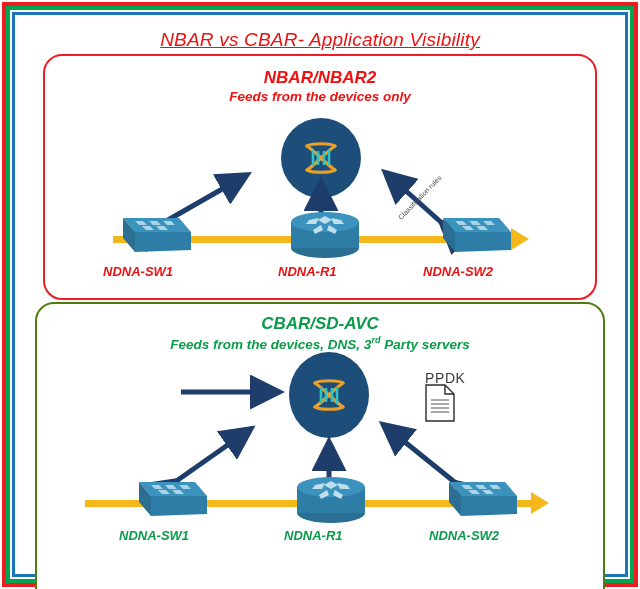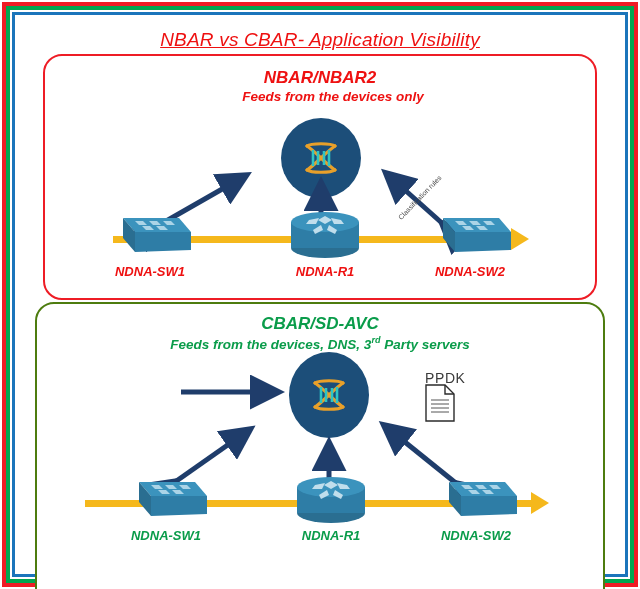--- a/index.html
+++ b/index.html
@@ -36,36 +36,36 @@
   
   .panel{position:absolute;box-sizing:border-box;background:#ffffff;border-radius:19px;}
   #panel-nbar{left:28px;top:39px;width:554px;height:246px;border:2px solid #ee1c25;}
   #panel-cbar{left:20px;top:287px;width:570px;height:307px;border:2px solid #4d7c0f;}
 
   .panel-title{
     position:absolute;left:0;width:100%;text-align:center;
     font-weight:bold;font-style:italic;
   }
   #nbar-title{top:12px;font-size:17px;color:#ee1111;}
-  #nbar-sub{top:33px;font-size:13.5px;color:#ee1111;font-weight:bold;padding-left:13px;}
+  #nbar-sub{top:33px;font-size:13.5px;color:#ee1111;font-weight:bold;}
   #cbar-title{top:10px;font-size:17px;color:#0a9c4a;}
   #cbar-sub{top:31px;font-size:13.5px;color:#0a9c4a;font-weight:bold;font-style:italic;}
   #cbar-sub sup{font-size:9px;vertical-align:super;}
 
   
   .backbone{position:absolute;height:7px;background:#f5b81c;}
   .backbone-head{
     position:absolute;width:0;height:0;
     border-top:11px solid transparent;border-bottom:11px solid transparent;
     border-left:18px solid #f5b81c;
   }
 
   
   .dev-label{
-    position:absolute;text-align:center;font-size:13px;
+    position:absolute;font-size:13px;
     font-weight:bold;font-style:italic;white-space:nowrap;
   }
   .lbl-red{color:#ee1111;}
   .lbl-green{color:#0a9c4a;}
 
   
   .dna-node{position:absolute;}
   .dna-circle{
     position:absolute;left:0;top:0;width:100%;height:100%;
     border-radius:50%;background:#1c4e79;

